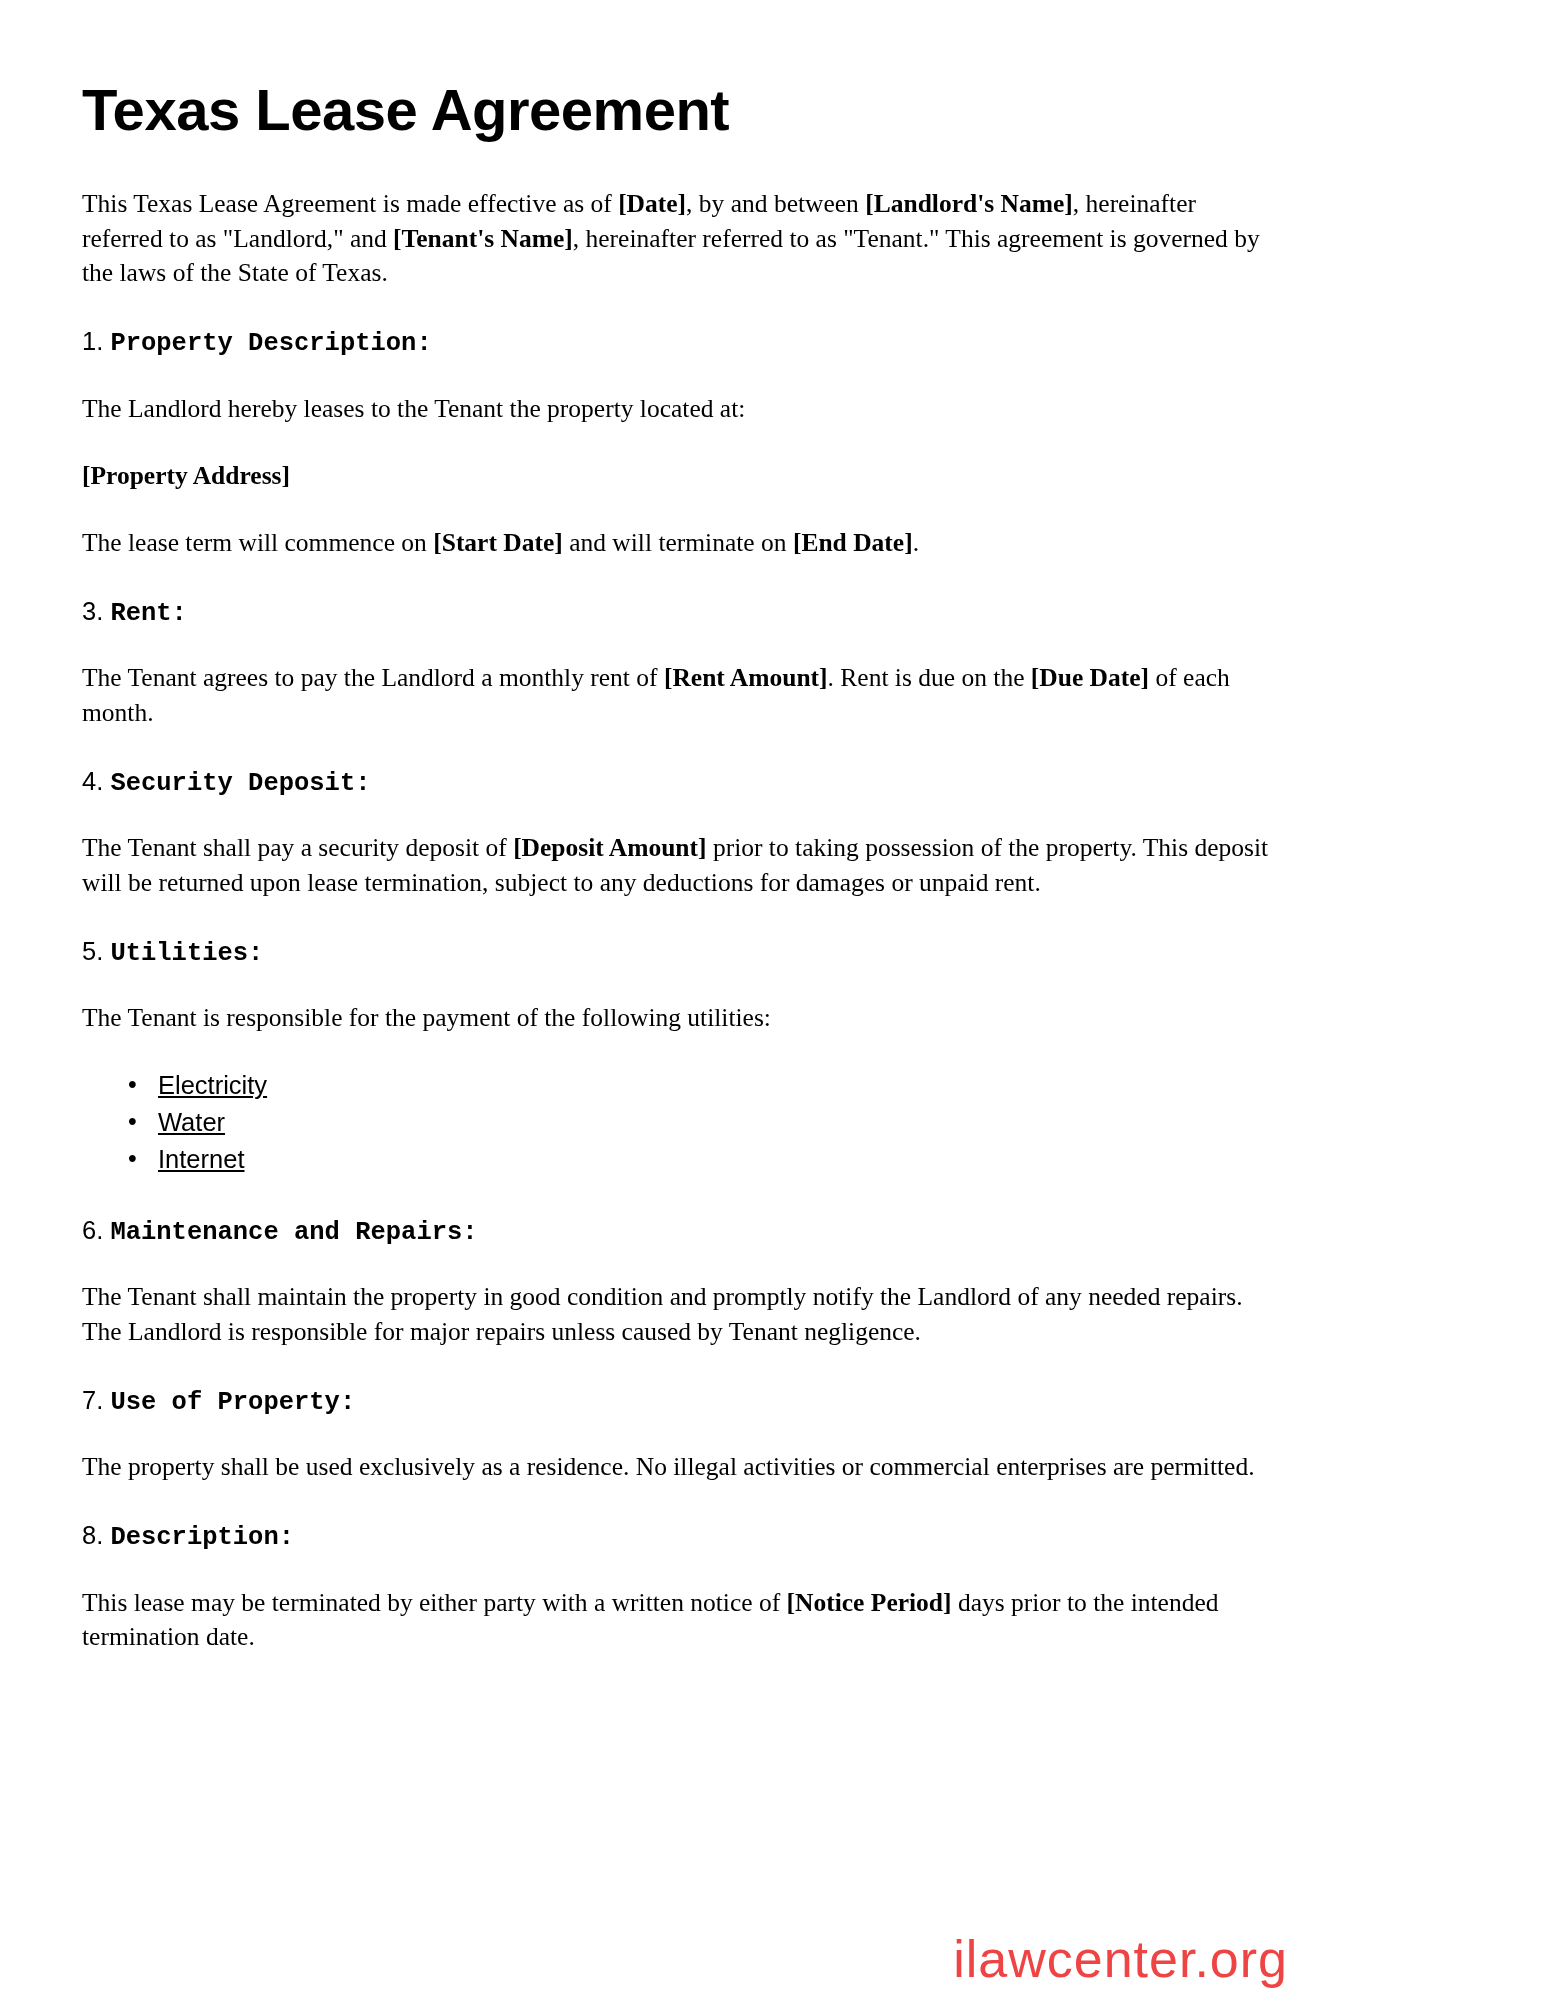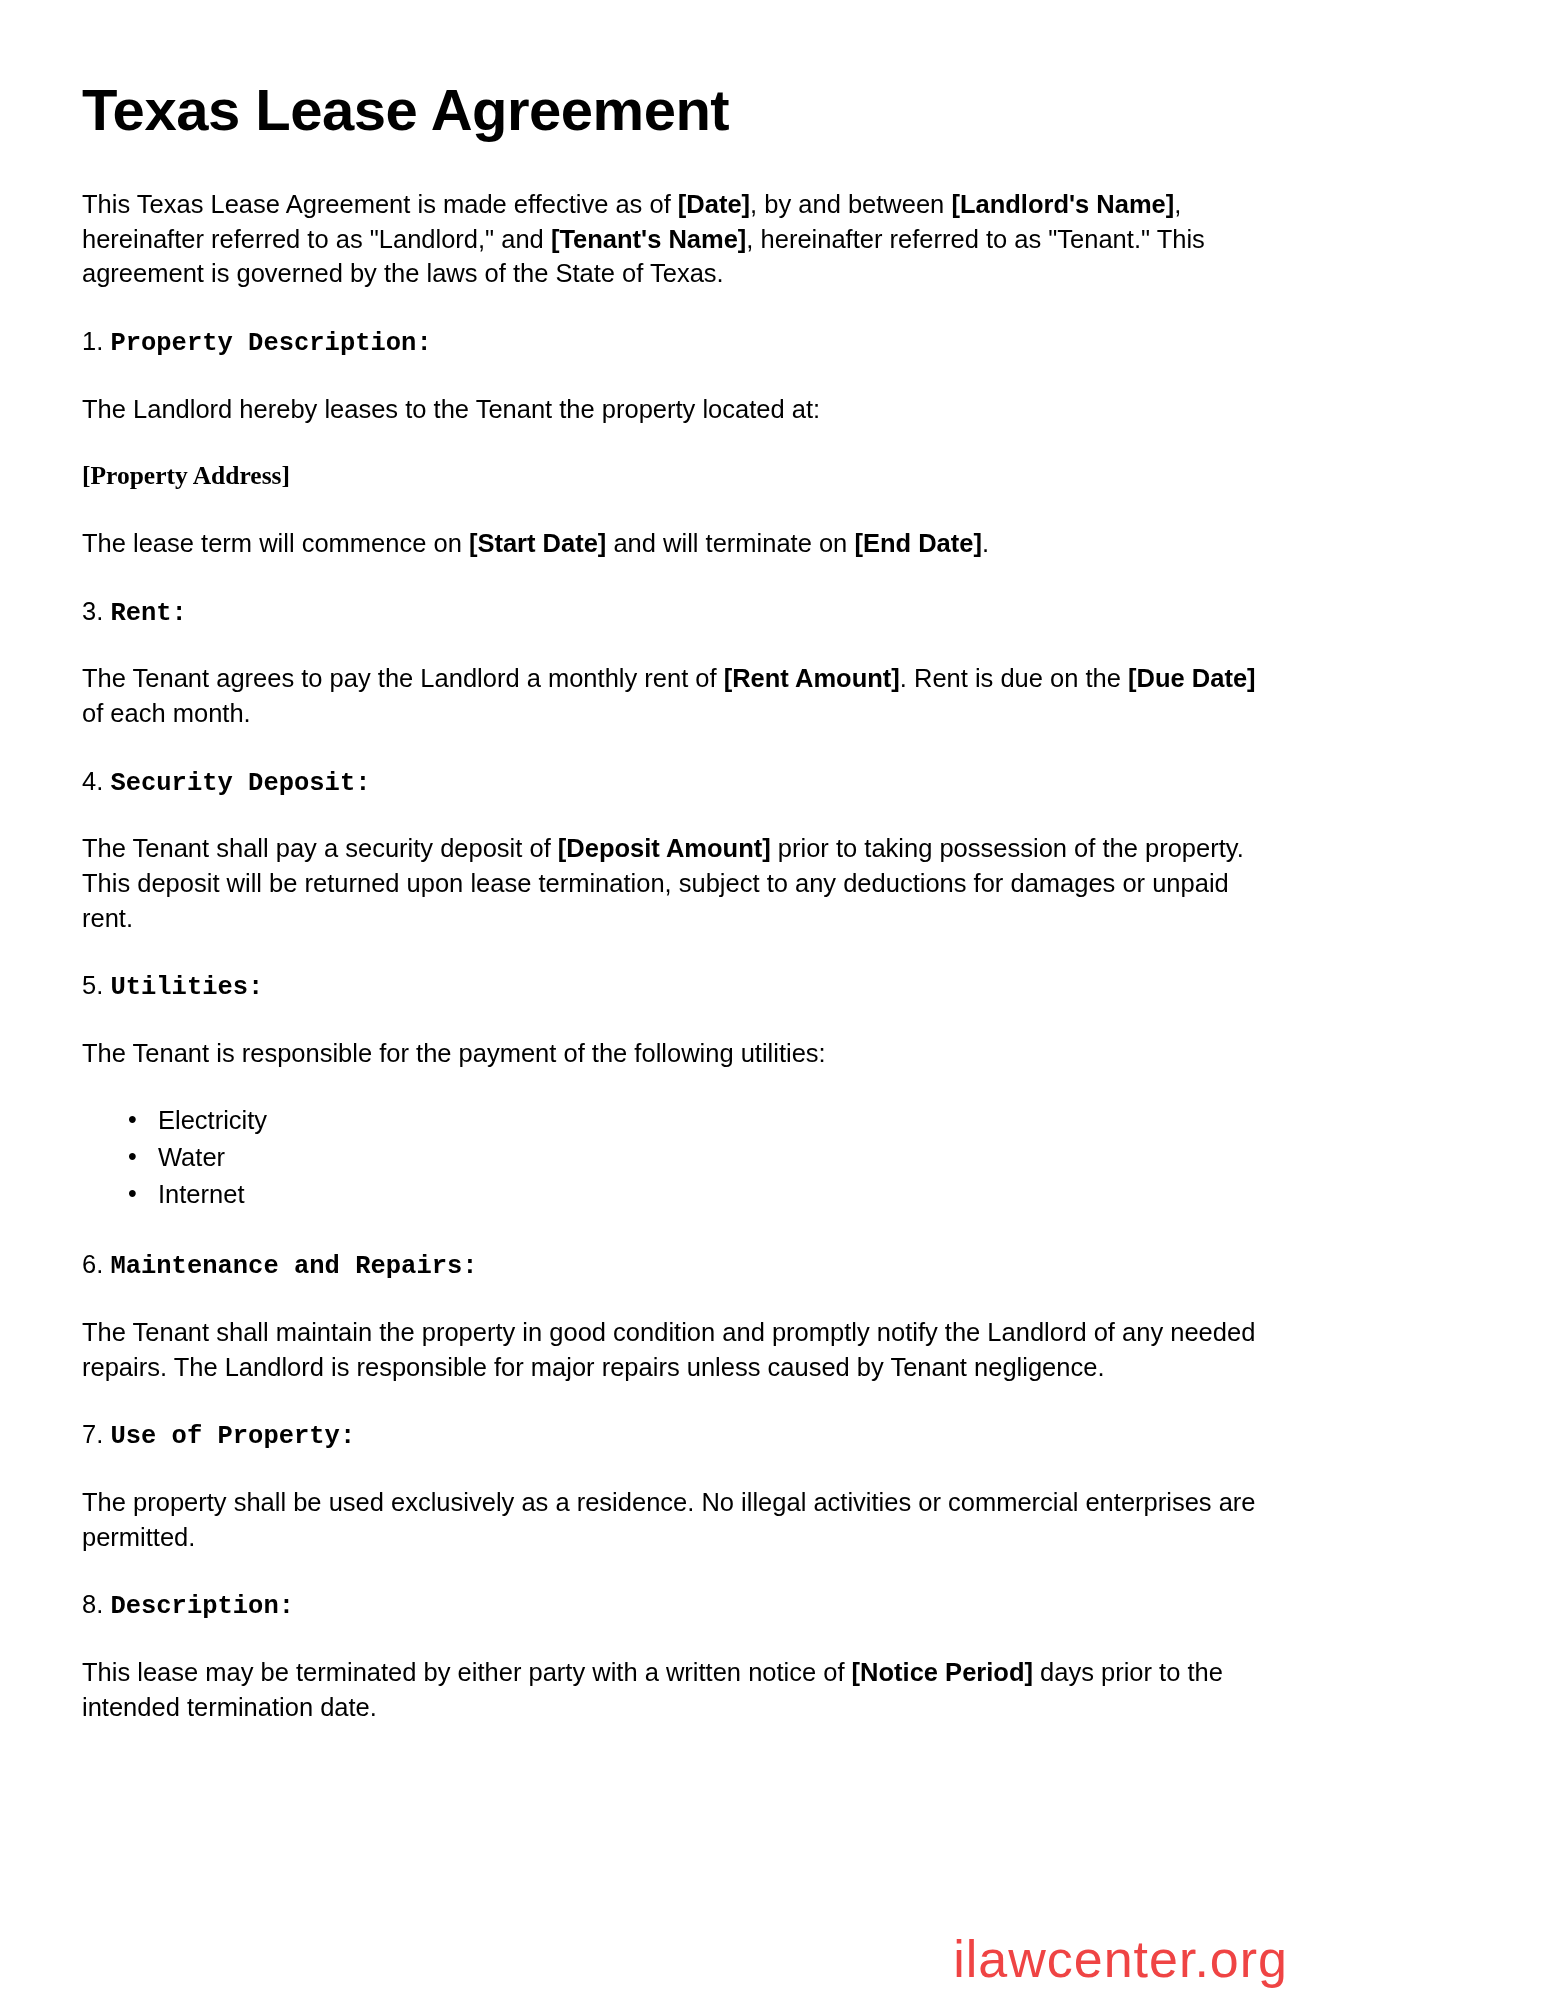--- a/index.html
+++ b/index.html
@@ -31,20 +31,21 @@
     letter-spacing: -0.5px;
     margin: 0 0 44px 0;
     color: #000;
   }
   .para {
     font-size: 25.5px;
     line-height: 1.36;
     margin: 0 0 33px 0;
     color: #000;
     max-width: 1350px;
+    font-family: Liberation Serif, serif;
   }
   .para.tight {
     margin-bottom: 31px;
   }
   .heading {
     font-size: 25.5px;
     line-height: 1.36;
     margin: 0 0 30px 0;
     color: #000;
   }
@@ -63,20 +64,21 @@
     color: #000;
     font-family: Liberation Serif, serif;
   }
   b, strong, .ph {
     font-weight: bold;
   }
   ul.util-list {
     margin: 15px 0 34px 0;
     padding-left: 76px;
     list-style: none;
+    text-decoration: underline;
   }
   ul.util-list li {
     font-size: 25.5px;
     line-height: 1.46;
     position: relative;
     color: #000;
   }
   ul.util-list li::before {
     content: "\2022";
     position: absolute;

